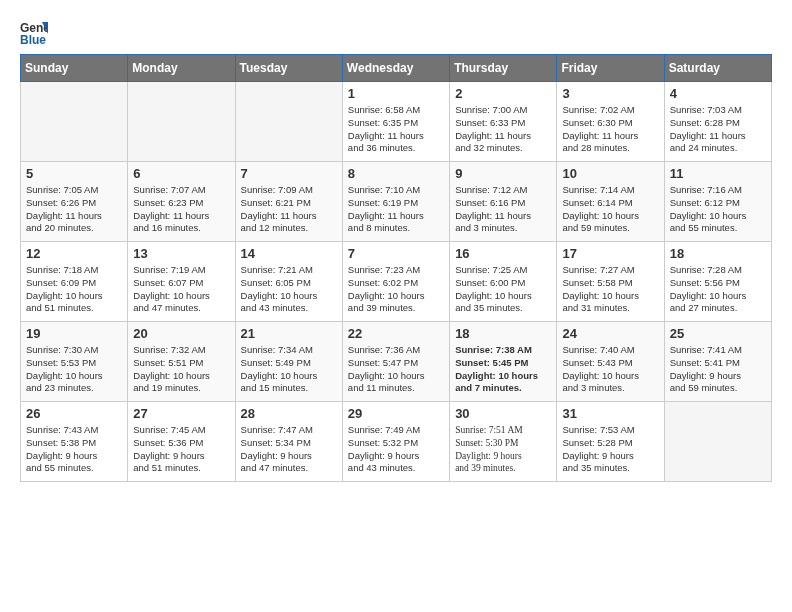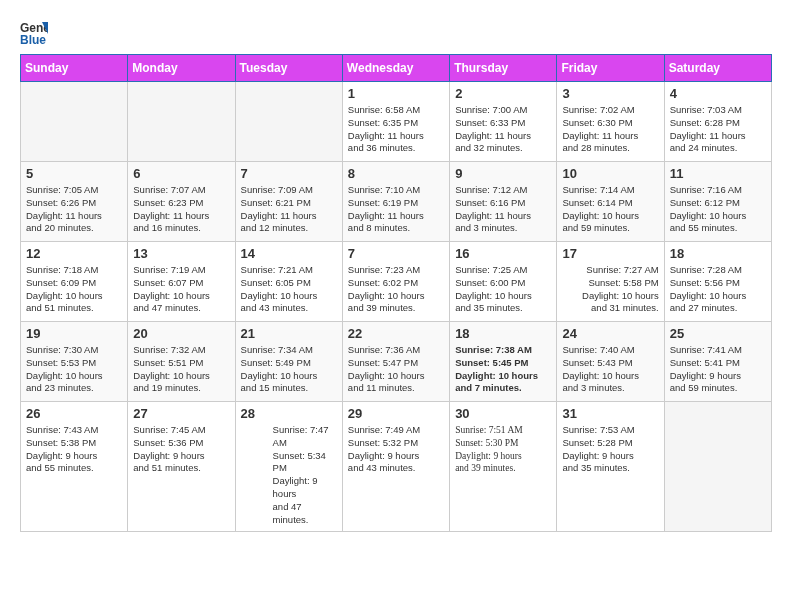--- a/index.html
+++ b/index.html
@@ -40,21 +40,21 @@
     .location {
       font-size: 16px;
       color: #555;
     }
     table {
       width: 100%;
       border-collapse: collapse;
       table-layout: fixed;
     }
     th {
-      background-color: #d946ef;
+      background-color: #737373;
       color: #fff;
       font-size: 12px;
       font-weight: bold;
       padding: 6px 4px;
       text-align: left;
       border: 1px solid #2a6db5;
     }
     td {
       border: 1px solid #ccc;
       vertical-align: top;
@@ -231,21 +231,21 @@
           </td>
           <td>
             <div class="day-number">16</div>
             <div class="day-info" style="white-space: pre-line;">Sunrise: 7:25 AM
 Sunset: 6:00 PM
 Daylight: 10 hours
 and 35 minutes.</div>
           </td>
           <td>
             <div class="day-number">17</div>
-            <div class="day-info" style="white-space: pre-line; text-align: right;">Sunrise: 7:27 AM
+            <div class="day-info" style="white-space: pre-line;">Sunrise: 7:27 AM
 Sunset: 5:58 PM
 Daylight: 10 hours
 and 31 minutes.</div>
           </td>
           <td>
             <div class="day-number">18</div>
             <div class="day-info" style="white-space: pre-line;">Sunrise: 7:28 AM
 Sunset: 5:56 PM
 Daylight: 10 hours
 and 27 minutes.</div>
@@ -312,21 +312,21 @@
           </td>
           <td>
             <div class="day-number">27</div>
             <div class="day-info" style="white-space: pre-line;">Sunrise: 7:45 AM
 Sunset: 5:36 PM
 Daylight: 9 hours
 and 51 minutes.</div>
           </td>
           <td>
             <div class="day-number">28</div>
-            <div class="day-info" style="white-space: pre-line; margin-left: 32px;">Sunrise: 7:47 AM
+            <div class="day-info" style="white-space: pre-line;">Sunrise: 7:47 AM
 Sunset: 5:34 PM
 Daylight: 9 hours
 and 47 minutes.</div>
           </td>
           <td>
             <div class="day-number">29</div>
             <div class="day-info" style="white-space: pre-line;">Sunrise: 7:49 AM
 Sunset: 5:32 PM
 Daylight: 9 hours
 and 43 minutes.</div>

